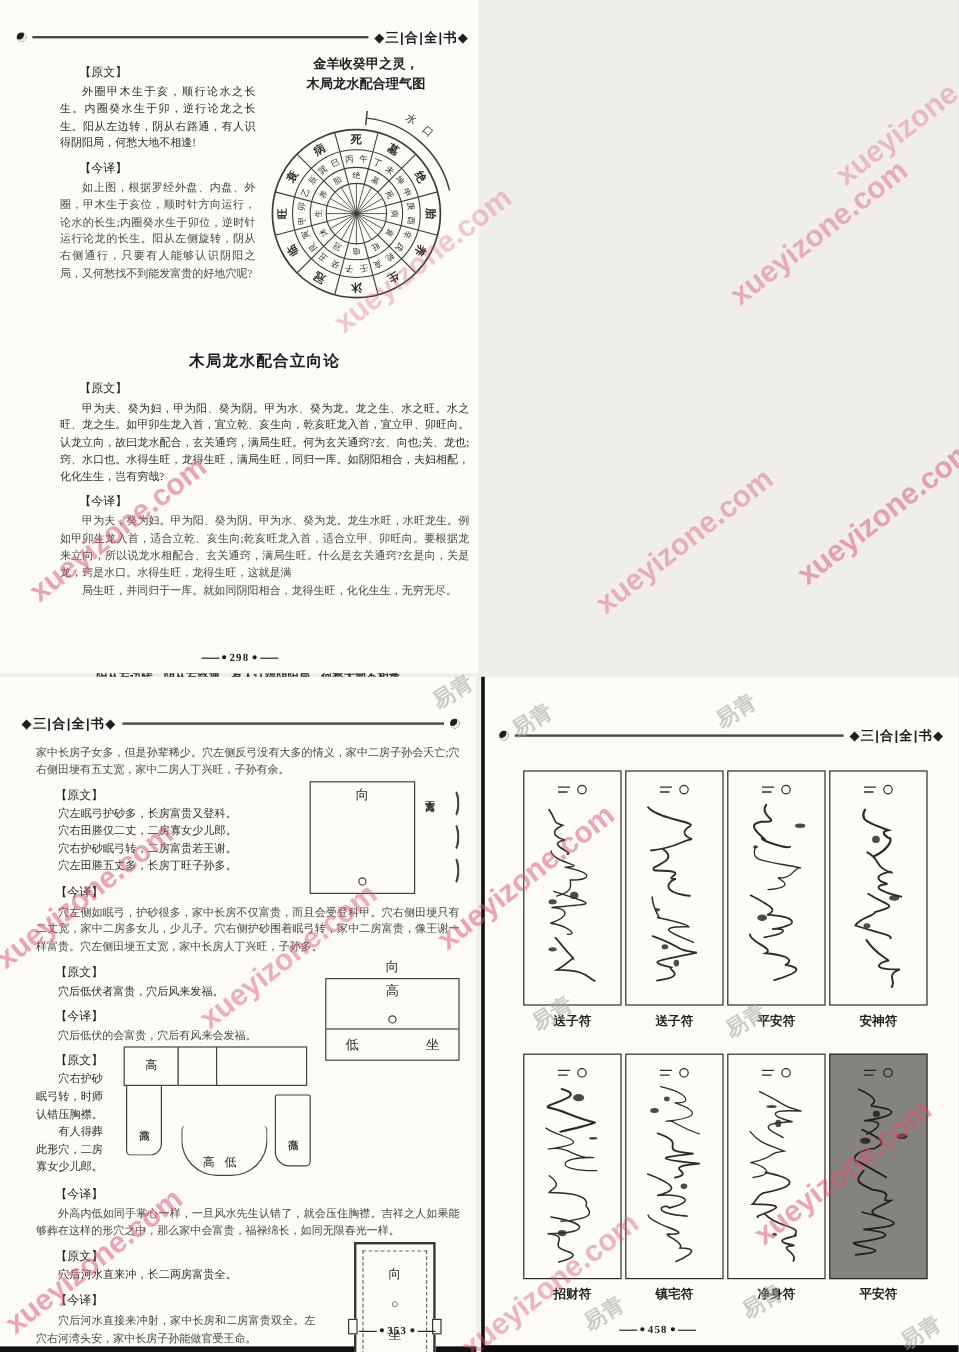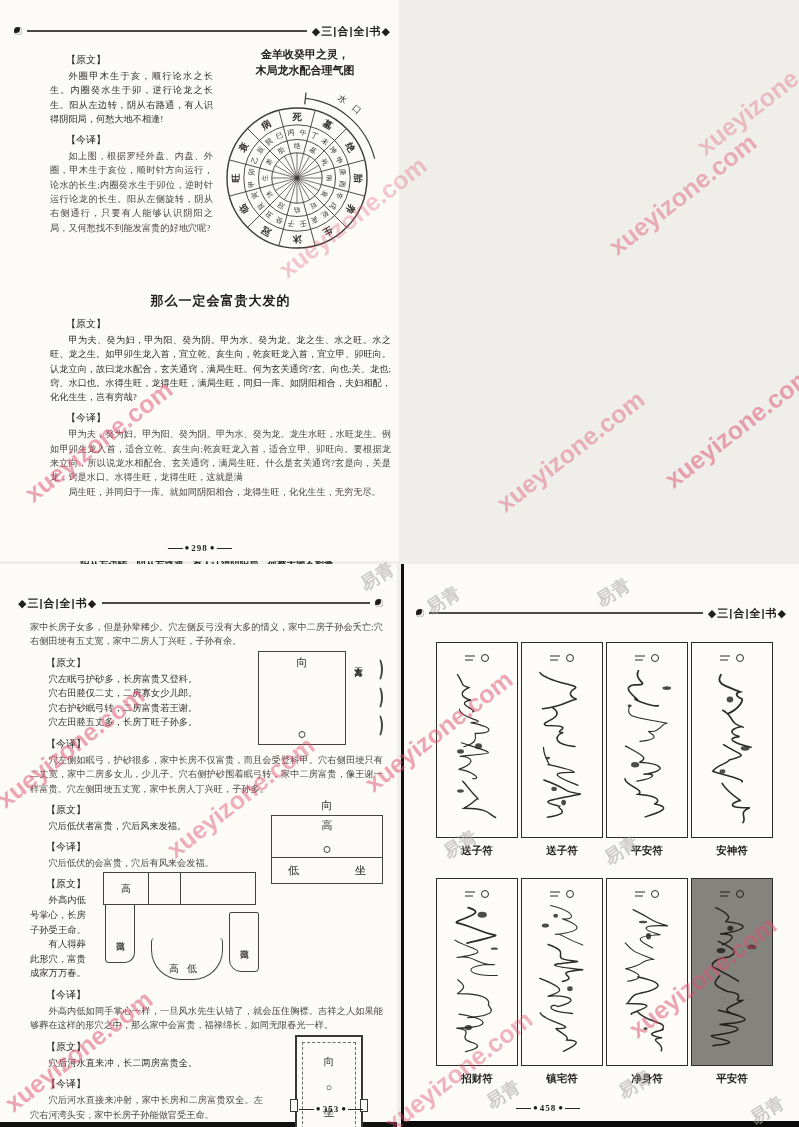--- a/index.html
+++ b/index.html
@@ -536,21 +536,21 @@
               <g transform="rotate(30 100 100)">
                 <text x="100" y="9" dy="0.34em" text-anchor="middle" font-size="8.68" fill="#2c2a28">水</text>
               </g>
               <g transform="rotate(41 100 100)">
                 <text x="100" y="9" dy="0.34em" text-anchor="middle" font-size="8.68" fill="#2c2a28">口</text>
               </g>
             </svg>
           </div>
       </div>
     </div>
-    <h3 class="doc">那么一定会富贵大发的</h3>
+    <h3 class="doc">木局龙水配合立向论</h3>
     <div class="blab">【原文】</div>
     <p class="body ind">甲为夫、癸为妇，甲为阳、癸为阴。甲为水、癸为龙。龙之生、水之旺。水之旺、龙之生。如甲卯生龙入首，宜立乾、亥生向，乾亥旺龙入首，宜立甲、卯旺向。认龙立向，故曰龙水配合，玄关通窍，满局生旺。何为玄关通窍?玄、向也;关、龙也;窍、水口也。水得生旺，龙得生旺，满局生旺，同归一库。如阴阳相合，夫妇相配，化化生生，岂有穷哉?</p>
     <div class="blab">【今译】</div>
     <p class="body ind kai">甲为夫，癸为妇。甲为阳、癸为阴。甲为水、癸为龙。龙生水旺，水旺龙生。例如甲卯生龙入首，适合立乾、亥生向;乾亥旺龙入首，适合立甲、卯旺向。要根据龙来立向，所以说龙水相配合、玄关通窍，满局生旺。什么是玄关通窍?玄是向，关是龙，窍是水口。水得生旺，龙得生旺，这就是满</p>
     <p class="body ind kai">局生旺，并同归于一库。就如同阴阳相合，龙得生旺，化化生生，无穷无尽。</p>
     <footer class="pgno" style="left:50%;transform:translateX(-50%);">
       <span class="dash"></span>
         <span class="dot">●</span>
         <span class="num">298</span>
         <span class="dot">●</span>
@@ -609,22 +609,22 @@
     <div class="dfloat d3">
       <div class="c1">高</div>
       <div class="c2"></div>
       <div class="c3"></div>
       <div class="flagL">微高</div>
       <div class="flagR">微高</div>
       <div class="pouch">高低</div>
     </div>
     <div class="blab">【原文】</div>
     <div>
-        <div class="vline">外高内低号掌心，长房子孙受王命。</div>
-        <div class="vline">有人得葬此形穴，富贵成家万万春。</div>
+        <div class="vline">穴右护砂眠弓转，时师认错压胸襟。</div>
+        <div class="vline">有人得葬此形穴，二房寡女少儿郎。</div>
       </div>
     <div class="blab">【今译】</div>
     <p class="body ind kai">外高内低如同手掌心一样，一旦风水先生认错了，就会压住胸襟。吉祥之人如果能够葬在这样的形穴之中，那么家中会富贵，福禄绵长，如同无限春光一样。</p>
 
     <div class="dfloat d4">
       <div class="d4outer">
         <div class="d4inner">
           <span>向</span>
           <span>○</span>
           <span>坐</span>

